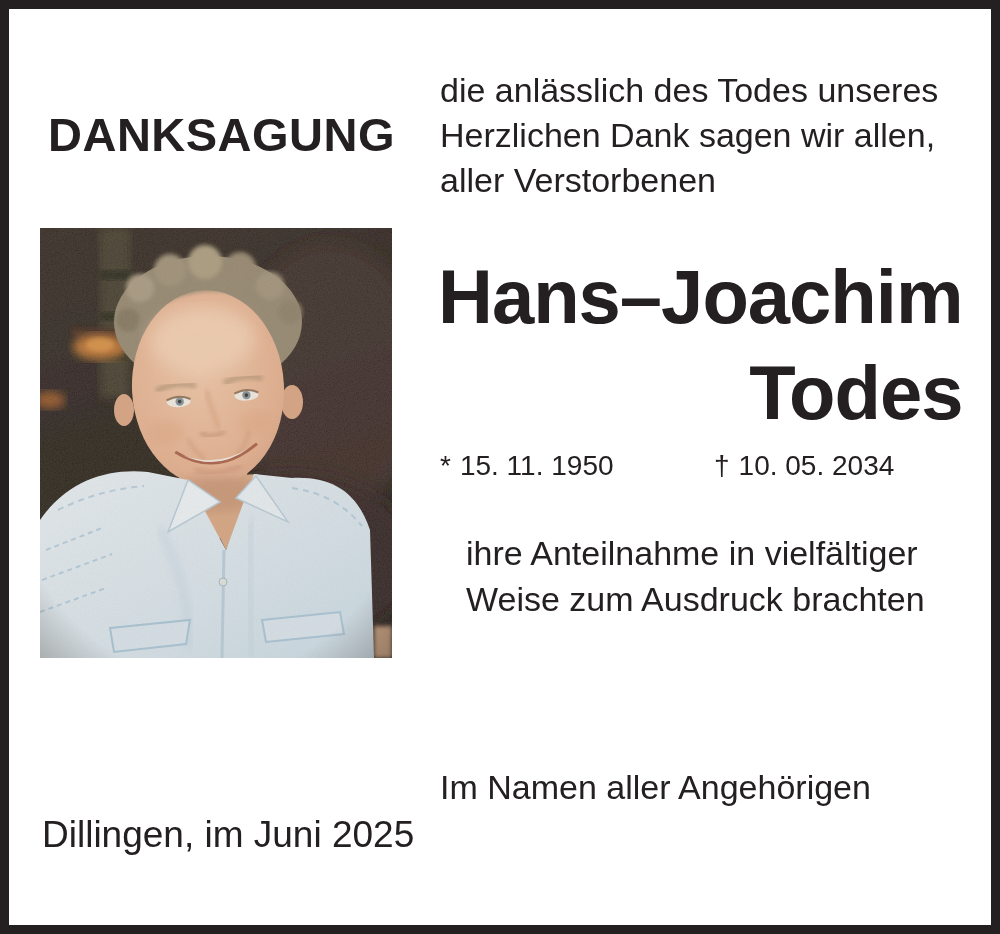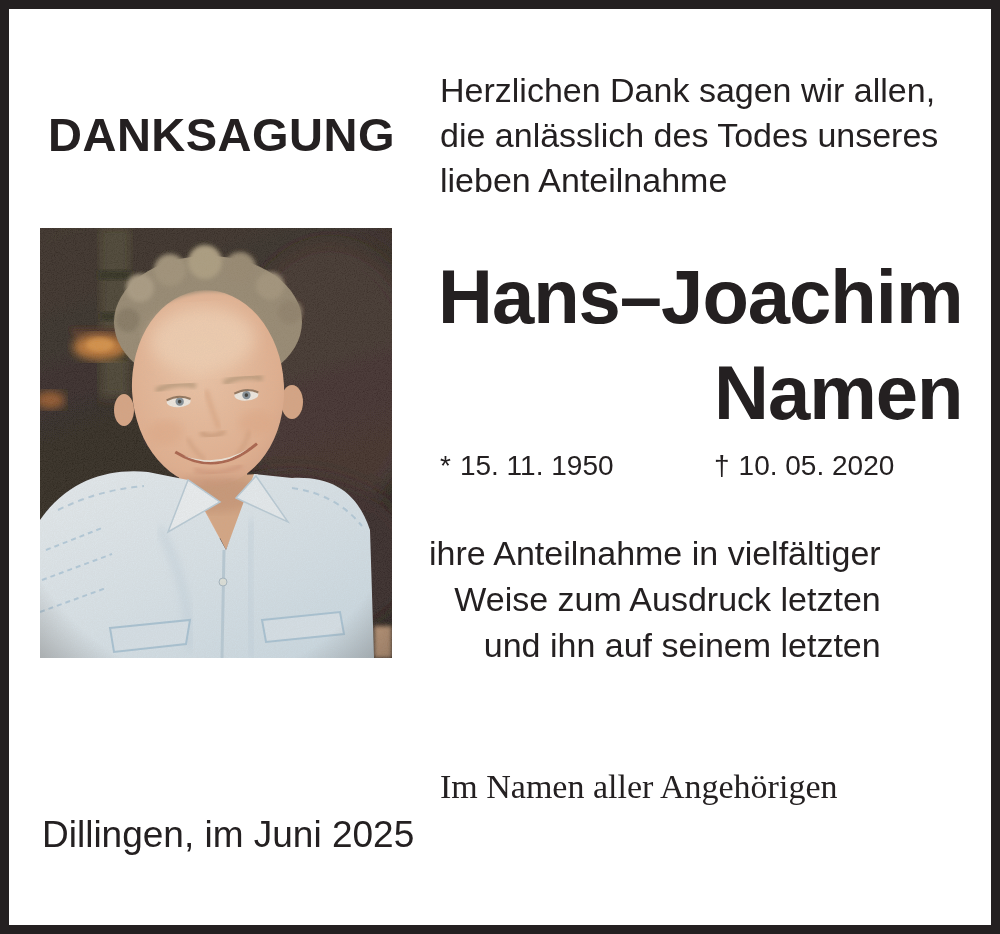--- a/index.html
+++ b/index.html
@@ -30,44 +30,44 @@
   .name{
     position:absolute;left:429px;top:240px;
     font-size:76px;font-weight:700;line-height:96px;
     letter-spacing:-1px;white-space:nowrap;text-align:right;
   }
   .dates{position:absolute;left:0;top:434px;width:100%;height:45px;font-size:28px;line-height:45px;}
   .dates .birth{position:absolute;left:431px;white-space:nowrap;}
   .dates .death{position:absolute;left:705px;white-space:nowrap;}
   .dates .sym{display:inline-block;margin-right:9px;}
   .bodytext{
-    position:absolute;left:420px;top:521px;
-    font-size:34px;line-height:46px;white-space:nowrap;text-align:right;
+    position:absolute;left:457px;top:521px;
+    font-size:34px;line-height:46px;white-space:nowrap;
   }
   .closing{
     position:absolute;left:431px;top:755px;
-    font-size:34px;line-height:46px;white-space:nowrap;font-family:Liberation Serif, serif;
+    font-size:34px;line-height:46px;white-space:nowrap;
   }
   .closing .signature{font-style:italic;}
   .placedate{
     position:absolute;left:33px;top:803px;
     font-size:37px;line-height:46px;white-space:nowrap;
   }
 </style>
 </head>
 <body>
 
 <div class="page">
 
   <div class="heading">DANKSAGUNG</div>
 
   <div class="intro">
+    <div>die anlässlich des Todes unseres</div>
     <div>Herzlichen Dank sagen wir allen,</div>
-    <div>die anlässlich des Todes unseres</div>
-    <div>lieben Anteilnahme</div>
+    <div>aller Verstorbenen</div>
   </div>
 
   <div class="photo">
 
     <svg viewBox="0 0 352 430" preserveAspectRatio="none">
       <defs>
         <linearGradient id="bgGrad" x1="0" y1="0" x2="0.3" y2="1">
           <stop offset="0" stop-color="#292017"></stop>
           <stop offset="0.55" stop-color="#1c1410"></stop>
           <stop offset="1" stop-color="#15100b"></stop>
@@ -199,32 +199,31 @@
         </g>
 
         <rect x="0" y="0" width="352" height="430" fill="url(#vign)"></rect>
       </g>
       <rect x="0" y="0" width="352" height="430" filter="url(#grain)" opacity="0.22"></rect>
     </svg>
   </div>
 
   <div class="name">
     <div>Hans–Joachim</div>
-    <div>Namen</div>
+    <div>Todes</div>
   </div>
 
   <div class="dates">
     <span class="birth"><span class="sym">*</span><span>15. 11. 1950</span></span>
-    <span class="death"><span class="sym">†</span><span>10. 05. 2020</span></span>
+    <span class="death"><span class="sym">†</span><span>10. 05. 2034</span></span>
   </div>
 
   <div class="bodytext">
     <div>ihre Anteilnahme in vielfältiger</div>
-    <div>Weise zum Ausdruck letzten</div>
-    <div>und ihn auf seinem letzten</div>
+    <div>Weise zum Ausdruck brachten</div>
   </div>
 
   <div class="closing">
     <div>Im Namen aller Angehörigen</div>
   </div>
 
   <div class="placedate">Dillingen, im Juni 2025</div>
 
 </div>
 

